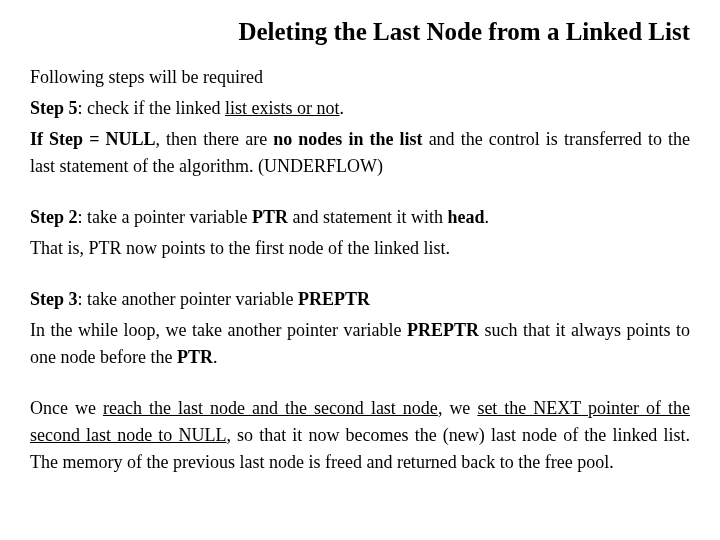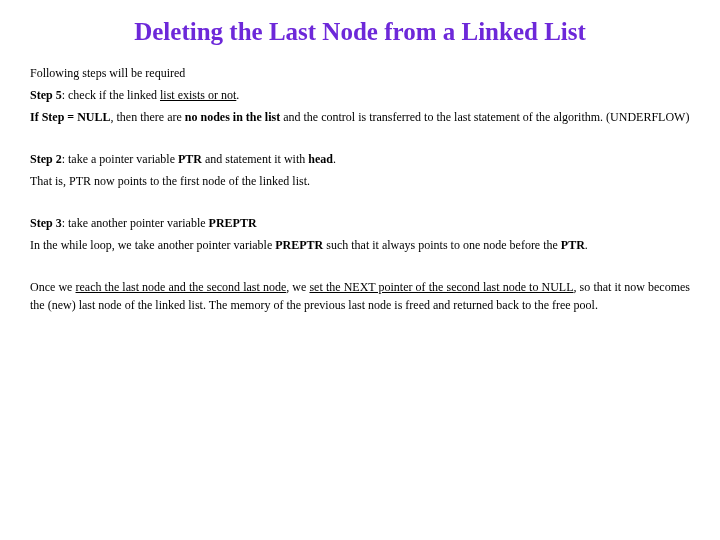--- a/index.html
+++ b/index.html
@@ -5,29 +5,29 @@
     * { margin: 0; padding: 0; box-sizing: border-box; }
     body {
       width: 720px;
       height: 540px;
       background: #fff;
       font-family: "Times New Roman", Times, serif;
       padding: 18px 30px;
       color: #000;
     }
     .title {
-      text-align: center;
-      color: #6d28d9;
+      text-align: right;
+      color: #000000;
       font-weight: bold;
       font-size: 25px;
       margin-bottom: 18px;
       font-family: "Times New Roman", Times, serif;
     }
     .para {
-      font-size: 12px;
+      font-size: 18px;
       line-height: 1.5;
       margin-bottom: 4px;
       text-align: justify;
     }
     .gap { height: 20px; }
     .b { font-weight: bold; }
     .u { text-decoration: underline; }
   </style>
 </head>
 <body>

